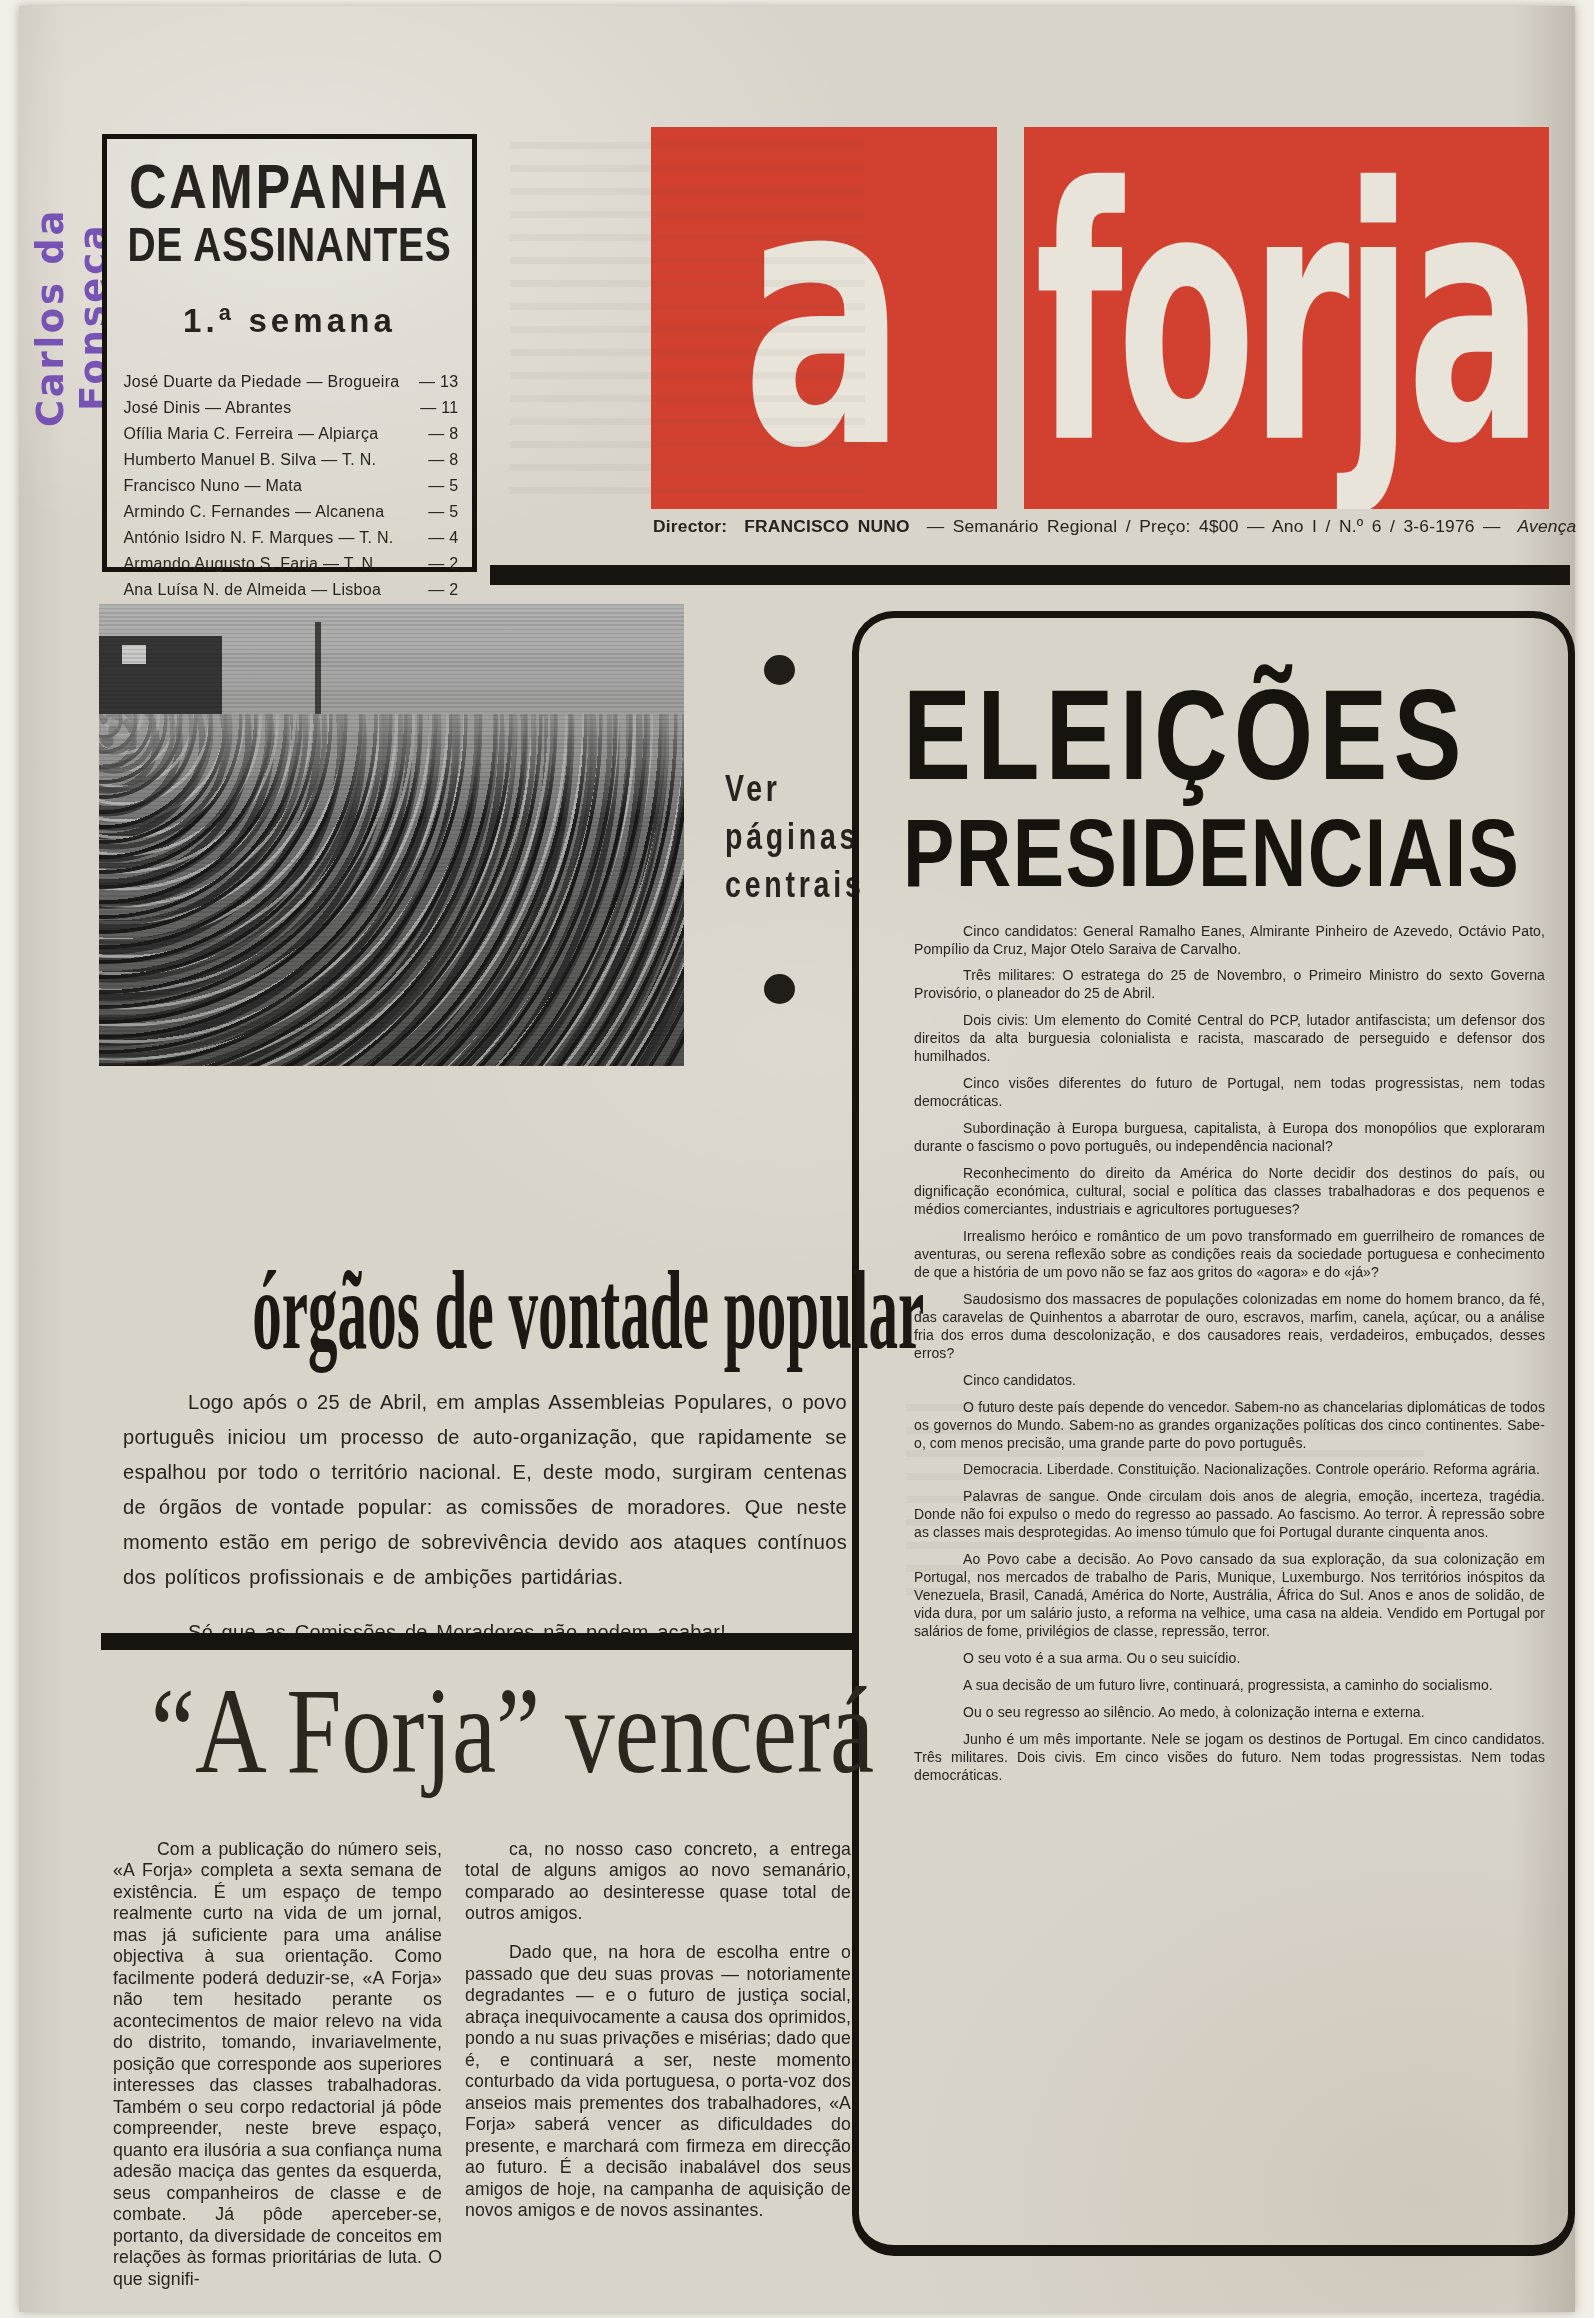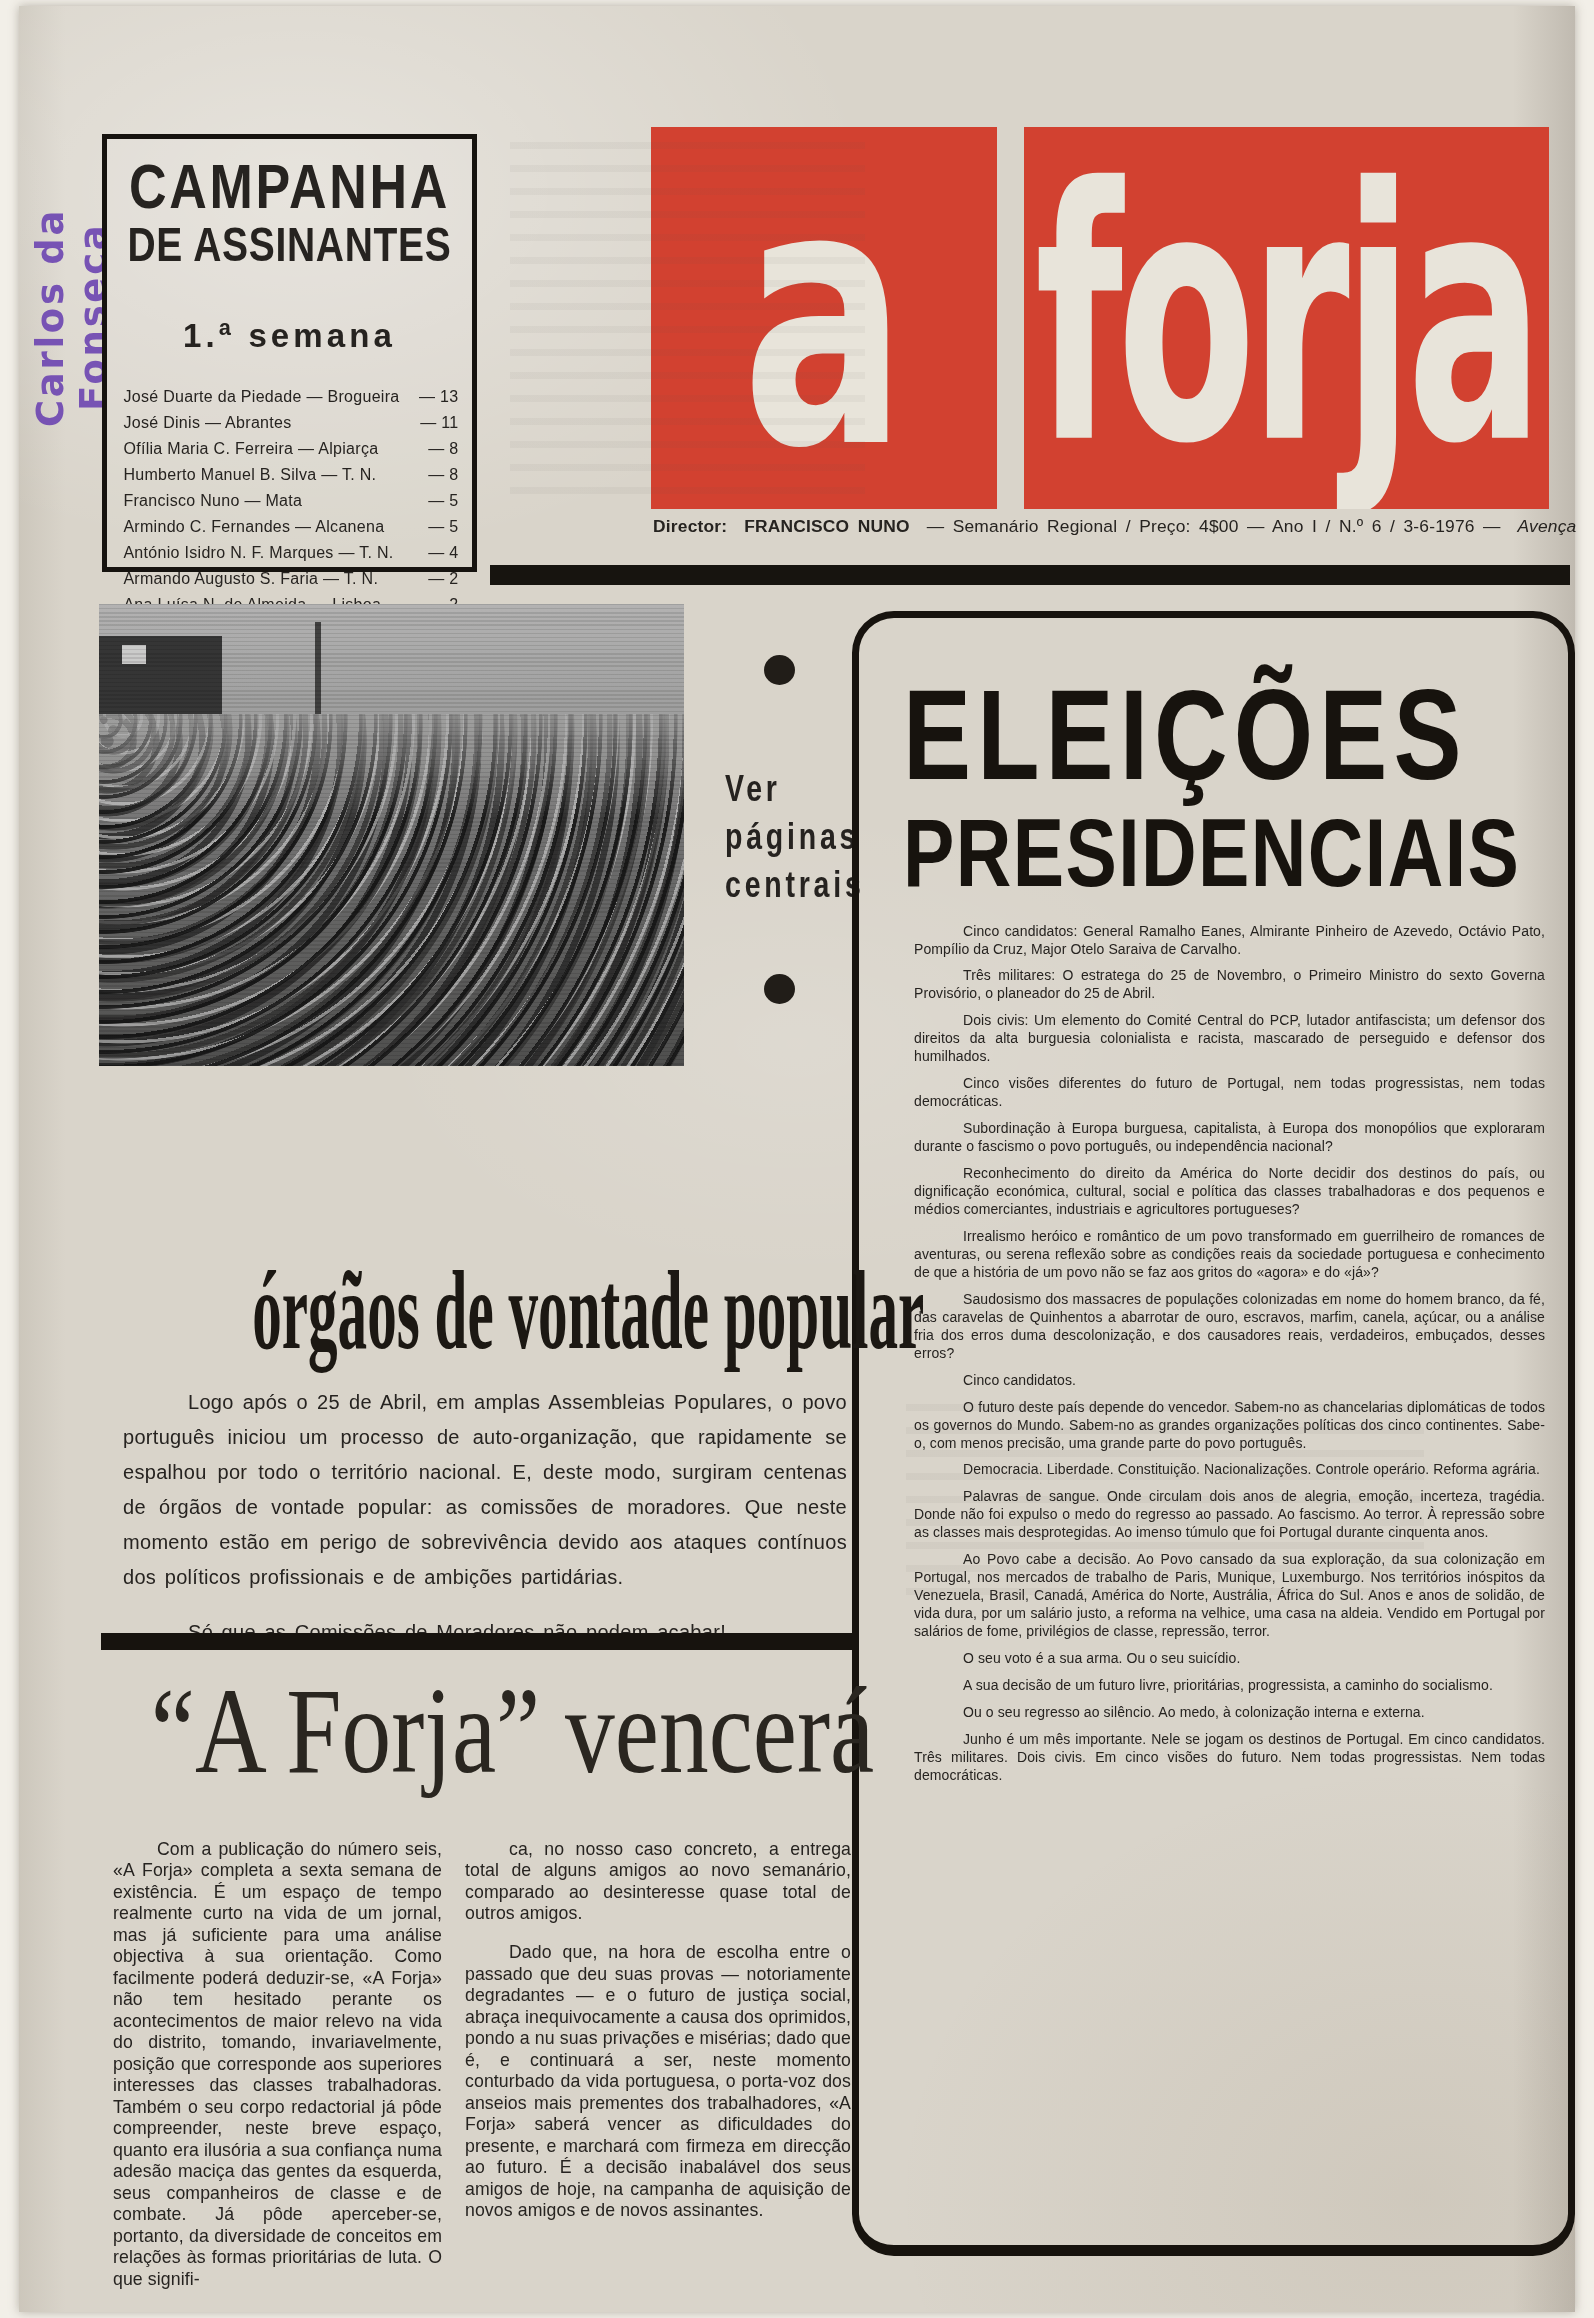--- a/index.html
+++ b/index.html
@@ -30,21 +30,21 @@
   }
   
   .campaign{
     position:absolute;left:83px;top:128px;width:375px;height:438px;
     border:5.5px solid #16130f;background:rgba(255,255,255,.05);
     box-sizing:border-box;text-align:center;
   }
   .campaign .t1{margin-top:17.7px;font-weight:bold;font-size:52px;letter-spacing:2.7px;}
   .campaign .t2{margin-top:6.8px;font-weight:bold;font-size:39px;letter-spacing:0.7px;}
   .campaign .squeezeC{display:inline-block;white-space:nowrap;transform:scale(1,1.22);transform-origin:center;}
-  .campaign .week{margin-top:50px;font-weight:bold;font-size:33px;letter-spacing:4.1px;}
+  .campaign .week{margin-top:35px;font-weight:bold;font-size:33px;letter-spacing:4.1px;}
   .sub-list{margin-top:29px;padding:0 13.6px 0 16.4px;text-align:left;}
   .sub-row{display:flex;justify-content:space-between;white-space:nowrap;
     font-size:16px;line-height:26px;letter-spacing:0.3px;}
   .sub-count{font-weight:normal;text-align:center;}
   
   .logoblock{position:absolute;top:121px;height:382px;background:#d24130;overflow:hidden;
     display:flex;align-items:center;justify-content:center;}
   .logo-a{left:632px;width:346px;}
   .logo-forja{left:1005px;width:525px;}
   .logoblock .glyphs{
@@ -230,21 +230,21 @@
         <p>Subordinação à Europa burguesa, capitalista, à Europa dos monopólios que exploraram durante o fascismo o povo português, ou independência nacional?</p>
         <p>Reconhecimento do direito da América do Norte decidir dos destinos do país, ou dignificação económica, cultural, social e política das classes trabalhadoras e dos pequenos e médios comerciantes, industriais e agricultores portugueses?</p>
         <p>Irrealismo heróico e romântico de um povo transformado em guerrilheiro de romances de aventuras, ou serena reflexão sobre as condições reais da sociedade portuguesa e conhecimento de que a história de um povo não se faz aos gritos do «agora» e do «já»?</p>
         <p>Saudosismo dos massacres de populações colonizadas em nome do homem branco, da fé, das caravelas de Quinhentos a abarrotar de ouro, escravos, marfim, canela, açúcar, ou a análise fria dos erros duma descolonização, e dos causadores reais, verdadeiros, embuçados, desses erros?</p>
         <p>Cinco candidatos.</p>
         <p>O futuro deste país depende do vencedor. Sabem-no as chancelarias diplomáticas de todos os governos do Mundo. Sabem-no as grandes organizações políticas dos cinco continentes. Sabe-o, com menos precisão, uma grande parte do povo português.</p>
         <p>Democracia. Liberdade. Constituição. Nacionalizações. Controle operário. Reforma agrária.</p>
         <p>Palavras de sangue. Onde circulam dois anos de alegria, emoção, incerteza, tragédia. Donde não foi expulso o medo do regresso ao passado. Ao fascismo. Ao terror. À repressão sobre as classes mais desprotegidas. Ao imenso túmulo que foi Portugal durante cinquenta anos.</p>
         <p>Ao Povo cabe a decisão. Ao Povo cansado da sua exploração, da sua colonização em Portugal, nos mercados de trabalho de Paris, Munique, Luxemburgo. Nos territórios inóspitos da Venezuela, Brasil, Canadá, América do Norte, Austrália, África do Sul. Anos e anos de solidão, de vida dura, por um salário justo, a reforma na velhice, uma casa na aldeia. Vendido em Portugal por salários de fome, privilégios de classe, repressão, terror.</p>
         <p>O seu voto é a sua arma. Ou o seu suicídio.</p>
-        <p>A sua decisão de um futuro livre, prioritárias, progressista, a caminho do socialismo.</p>
+        <p>A sua decisão de um futuro livre, continuará, progressista, a caminho do socialismo.</p>
         <p>Ou o seu regresso ao silêncio. Ao medo, à colonização interna e externa.</p>
         <p>Junho é um mês importante. Nele se jogam os destinos de Portugal. Em cinco candidatos. Três militares. Dois civis. Em cinco visões do futuro. Nem todas progressistas. Nem todas democráticas.</p>
       </div>
   </div>
 
   <div class="headline mor-h2"><span class="sq">órgãos de vontade popular</span></div>
   <div class="mor-lead">
       <p>Logo após o 25 de Abril, em amplas Assembleias Populares, o povo português iniciou um processo de auto-organização, que rapidamente se espalhou por todo o território nacional. E, deste modo, surgiram centenas de órgãos de vontade popular: as comissões de moradores. Que neste momento estão em perigo de sobrevivência devido aos ataques contínuos dos políticos profissionais e de ambições partidárias.</p>
       <p>Só que as Comissões de Moradores não podem acabar!</p>
     </div>

